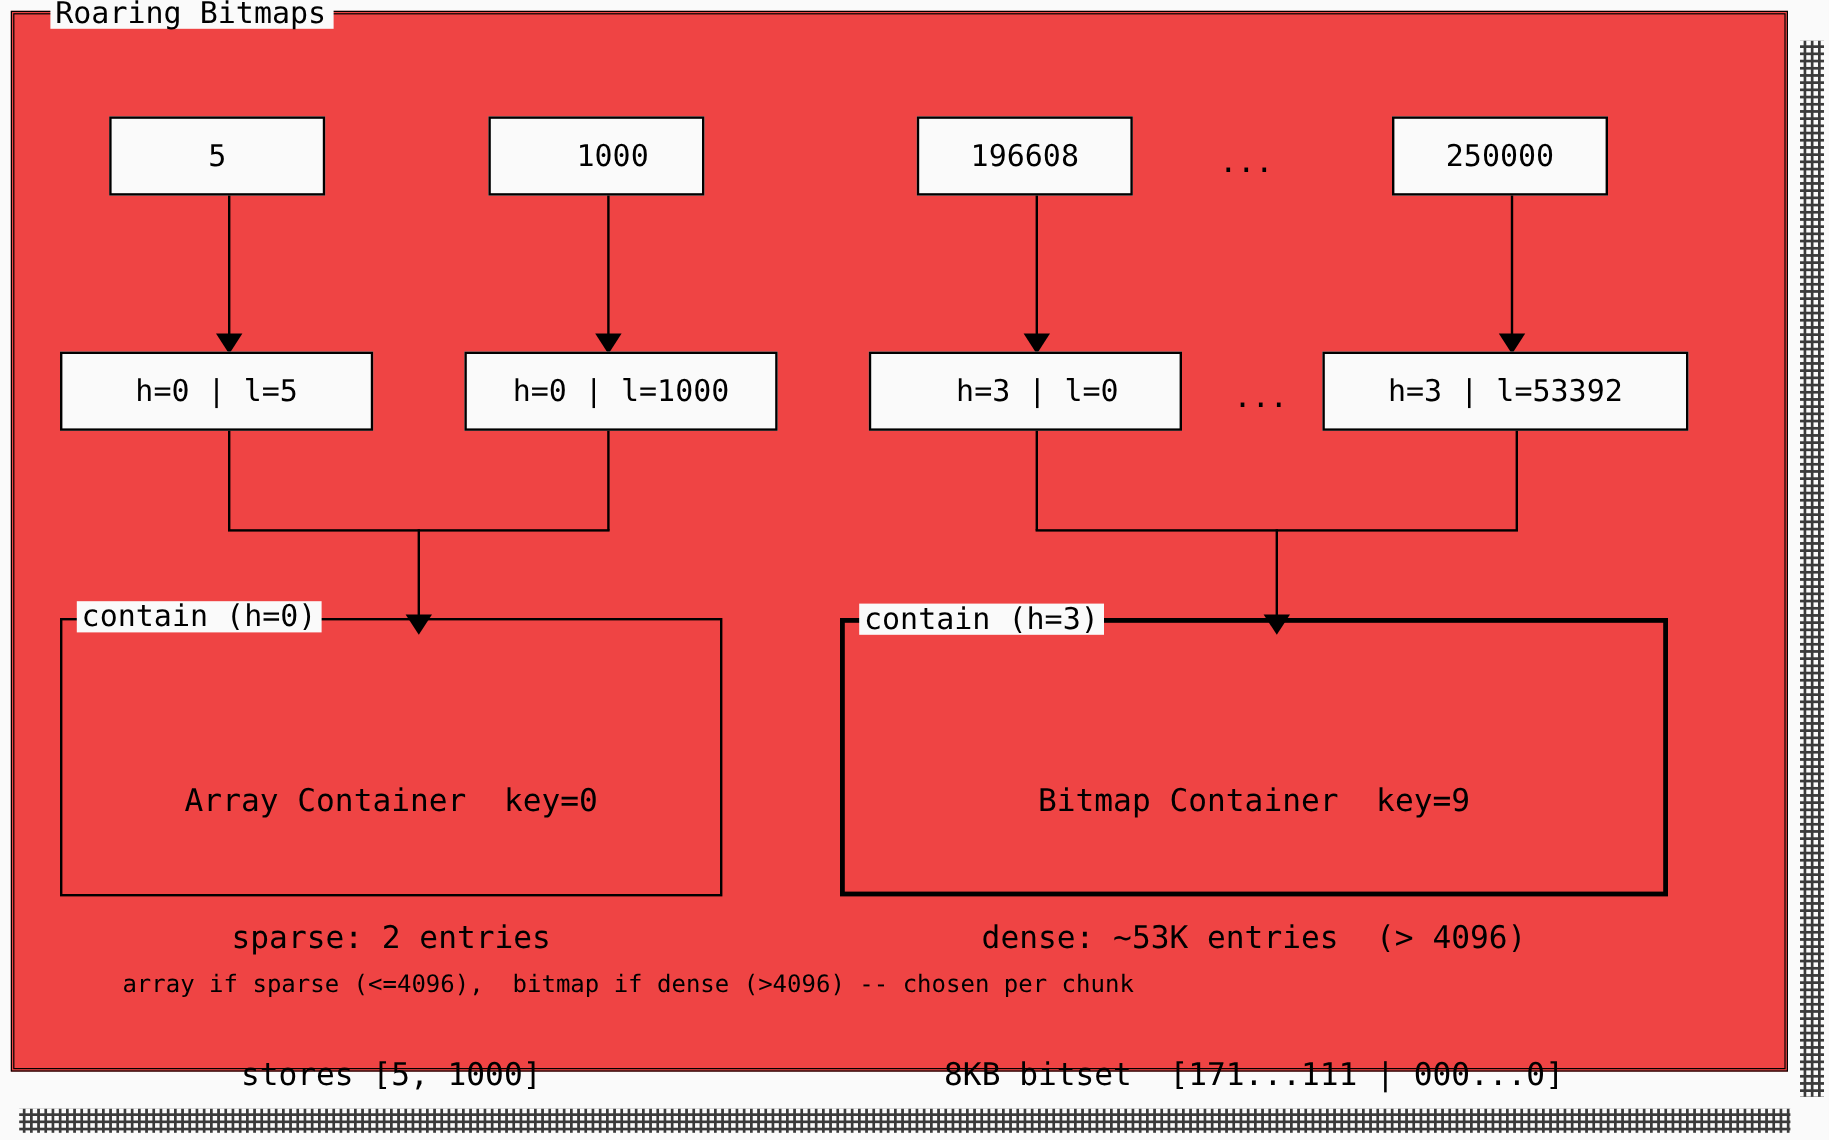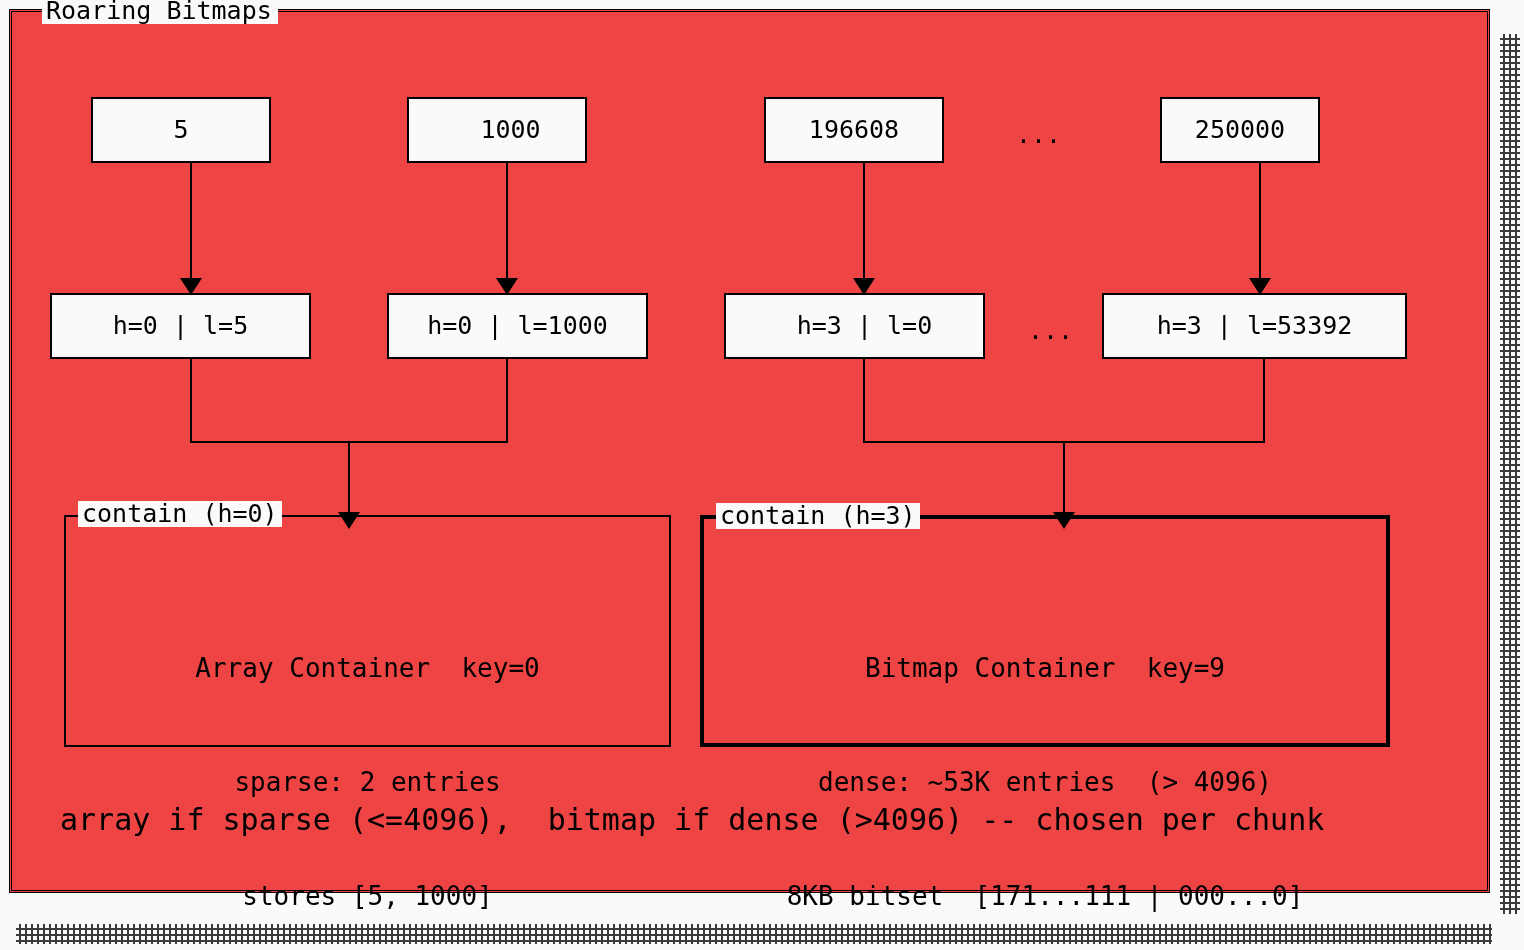--- a/index.html
+++ b/index.html
@@ -105,23 +105,24 @@
 
   .ellipsis {
     position: absolute;
     font-size: 25px;
     line-height: 26px;
     white-space: pre;
   }
 
   .caption {
     position: absolute;
-    font-size: 30px;
+    font-size: 20px;
     line-height: 30px;
     white-space: pre;
+    margin-left: 42px;
   }
 
   
   .scrollbar {
     position: absolute;
     background-color: #fcfcfc;
     background-image:
       repeating-linear-gradient(0deg,  #1a1a1a 0 2px, transparent 2px 6px),
       repeating-linear-gradient(90deg, #1a1a1a 0 2px, transparent 2px 6px);
     background-size: 6px 6px;
@@ -155,21 +156,21 @@
     <div class="node" style="left:395px; top:85px; width:180px; height:66px;padding-left:27px;">
       <span>1000</span>
     </div>
 
     <div class="node" style="left:752px; top:85px; width:180px; height:66px;justify-content:center;">
       <span>196608</span>
     </div>
 
     <div class="ellipsis" style="left:1004px; top:110px;">...</div>
 
-    <div class="node" style="left:1148px; top:85px; width:160px; height:66px;">
+    <div class="node" style="left:1148px; top:85px; width:180px; height:66px;">
       <span>250000</span>
     </div>
 
     <div class="vline" style="left:178px; top:151px; height:118px;"></div>
     <div class="arrow-down" style="left:168px; top:266px;"></div>
 
     <div class="vline" style="left:494px; top:151px; height:118px;"></div>
     <div class="arrow-down" style="left:484px; top:266px;"></div>
 
     <div class="vline" style="left:851px; top:151px; height:118px;"></div>
@@ -201,21 +202,21 @@
     <div class="hline" style="left:178px; top:429px; width:318px;"></div>
     <div class="vline" style="left:336px; top:429px; height:74px;"></div>
     <div class="arrow-down" style="left:326px; top:500px;"></div>
 
     <div class="vline" style="left:851px; top:347px; height:83px;"></div>
     <div class="vline" style="left:1251px; top:347px; height:83px;"></div>
     <div class="hline" style="left:851px; top:429px; width:402px;"></div>
     <div class="vline" style="left:1051px; top:429px; height:74px;"></div>
     <div class="arrow-down" style="left:1041px; top:500px;"></div>
 
-    <div class="group" style="left:52px; top:503px; width:607px; height:232px;">
+    <div class="group" style="left:38px; top:503px; width:552px; height:232px;">
       <div class="group-label">contain (h=0)</div>
       <div class="group-body" style="top:56px;">
         <div>Array Container  key=0</div>
         <div>sparse: 2 entries</div>
         <div>stores [5, 1000]</div>
       </div>
     </div>
 
     <div class="group thick" style="left:688px; top:503px; width:690px; height:232px;">
       <div class="group-label">contain (h=3)</div>

